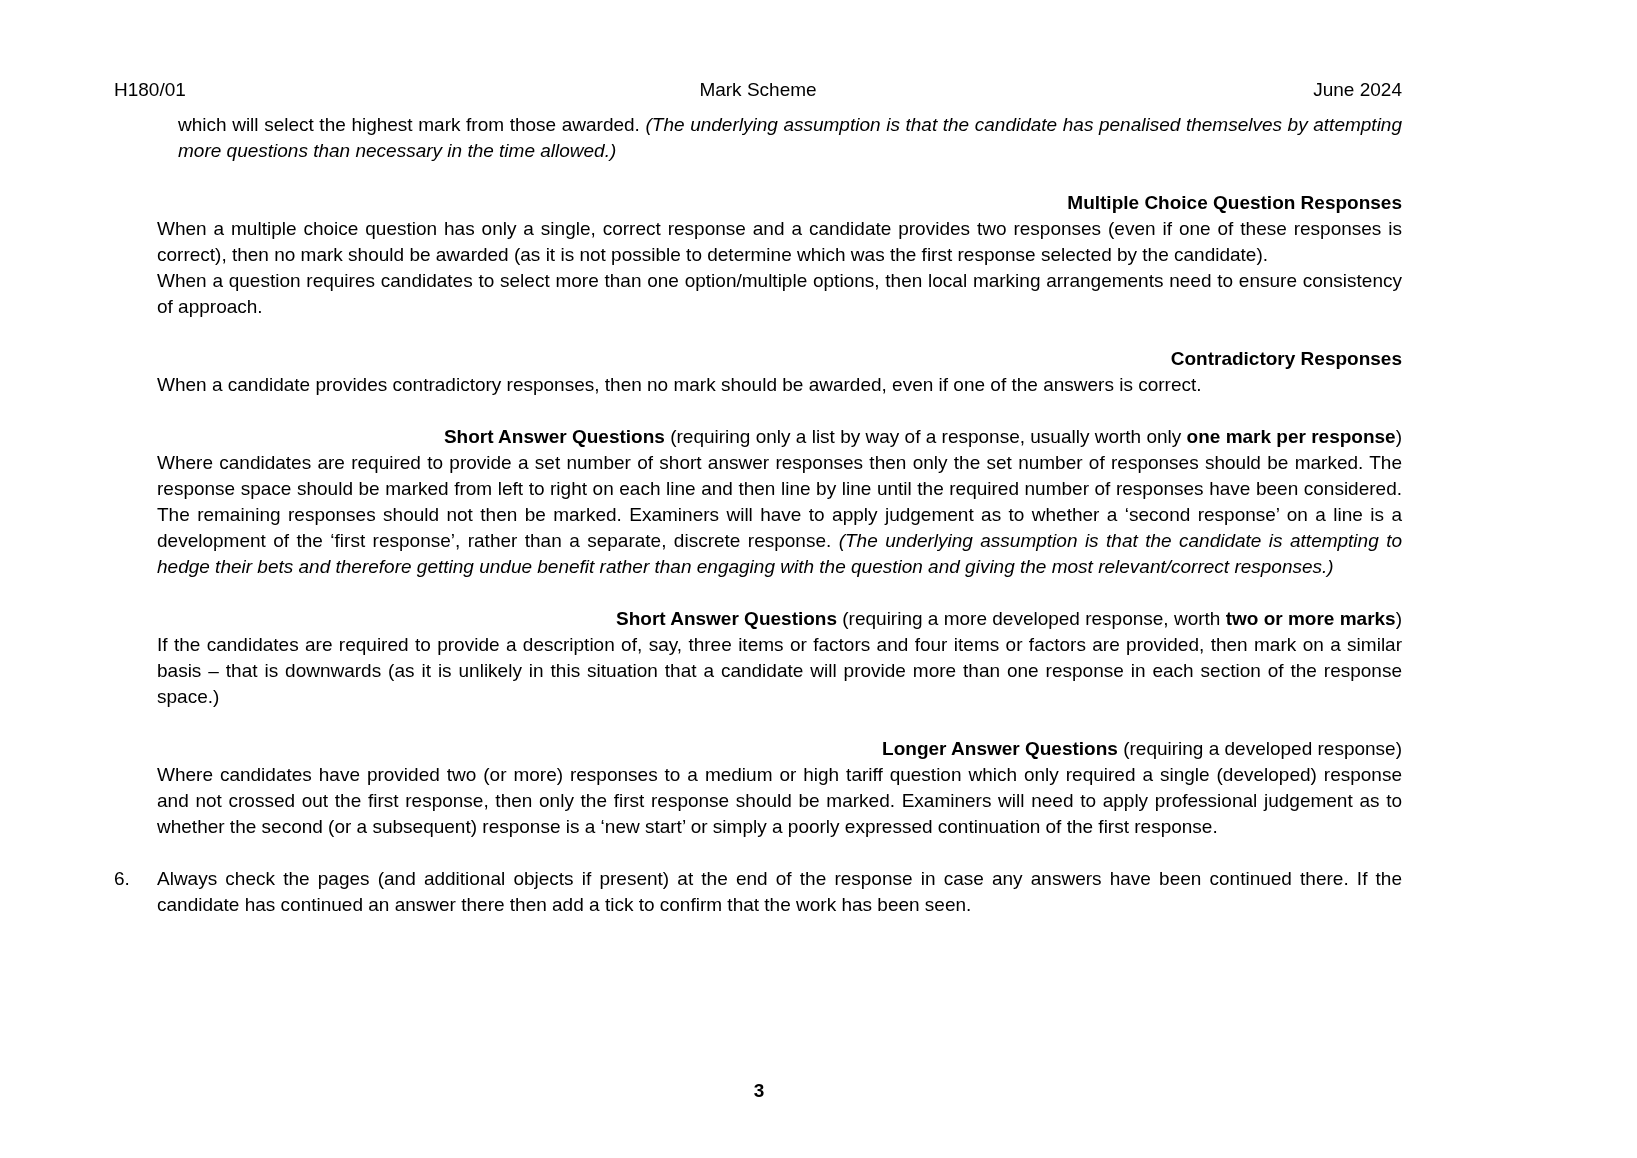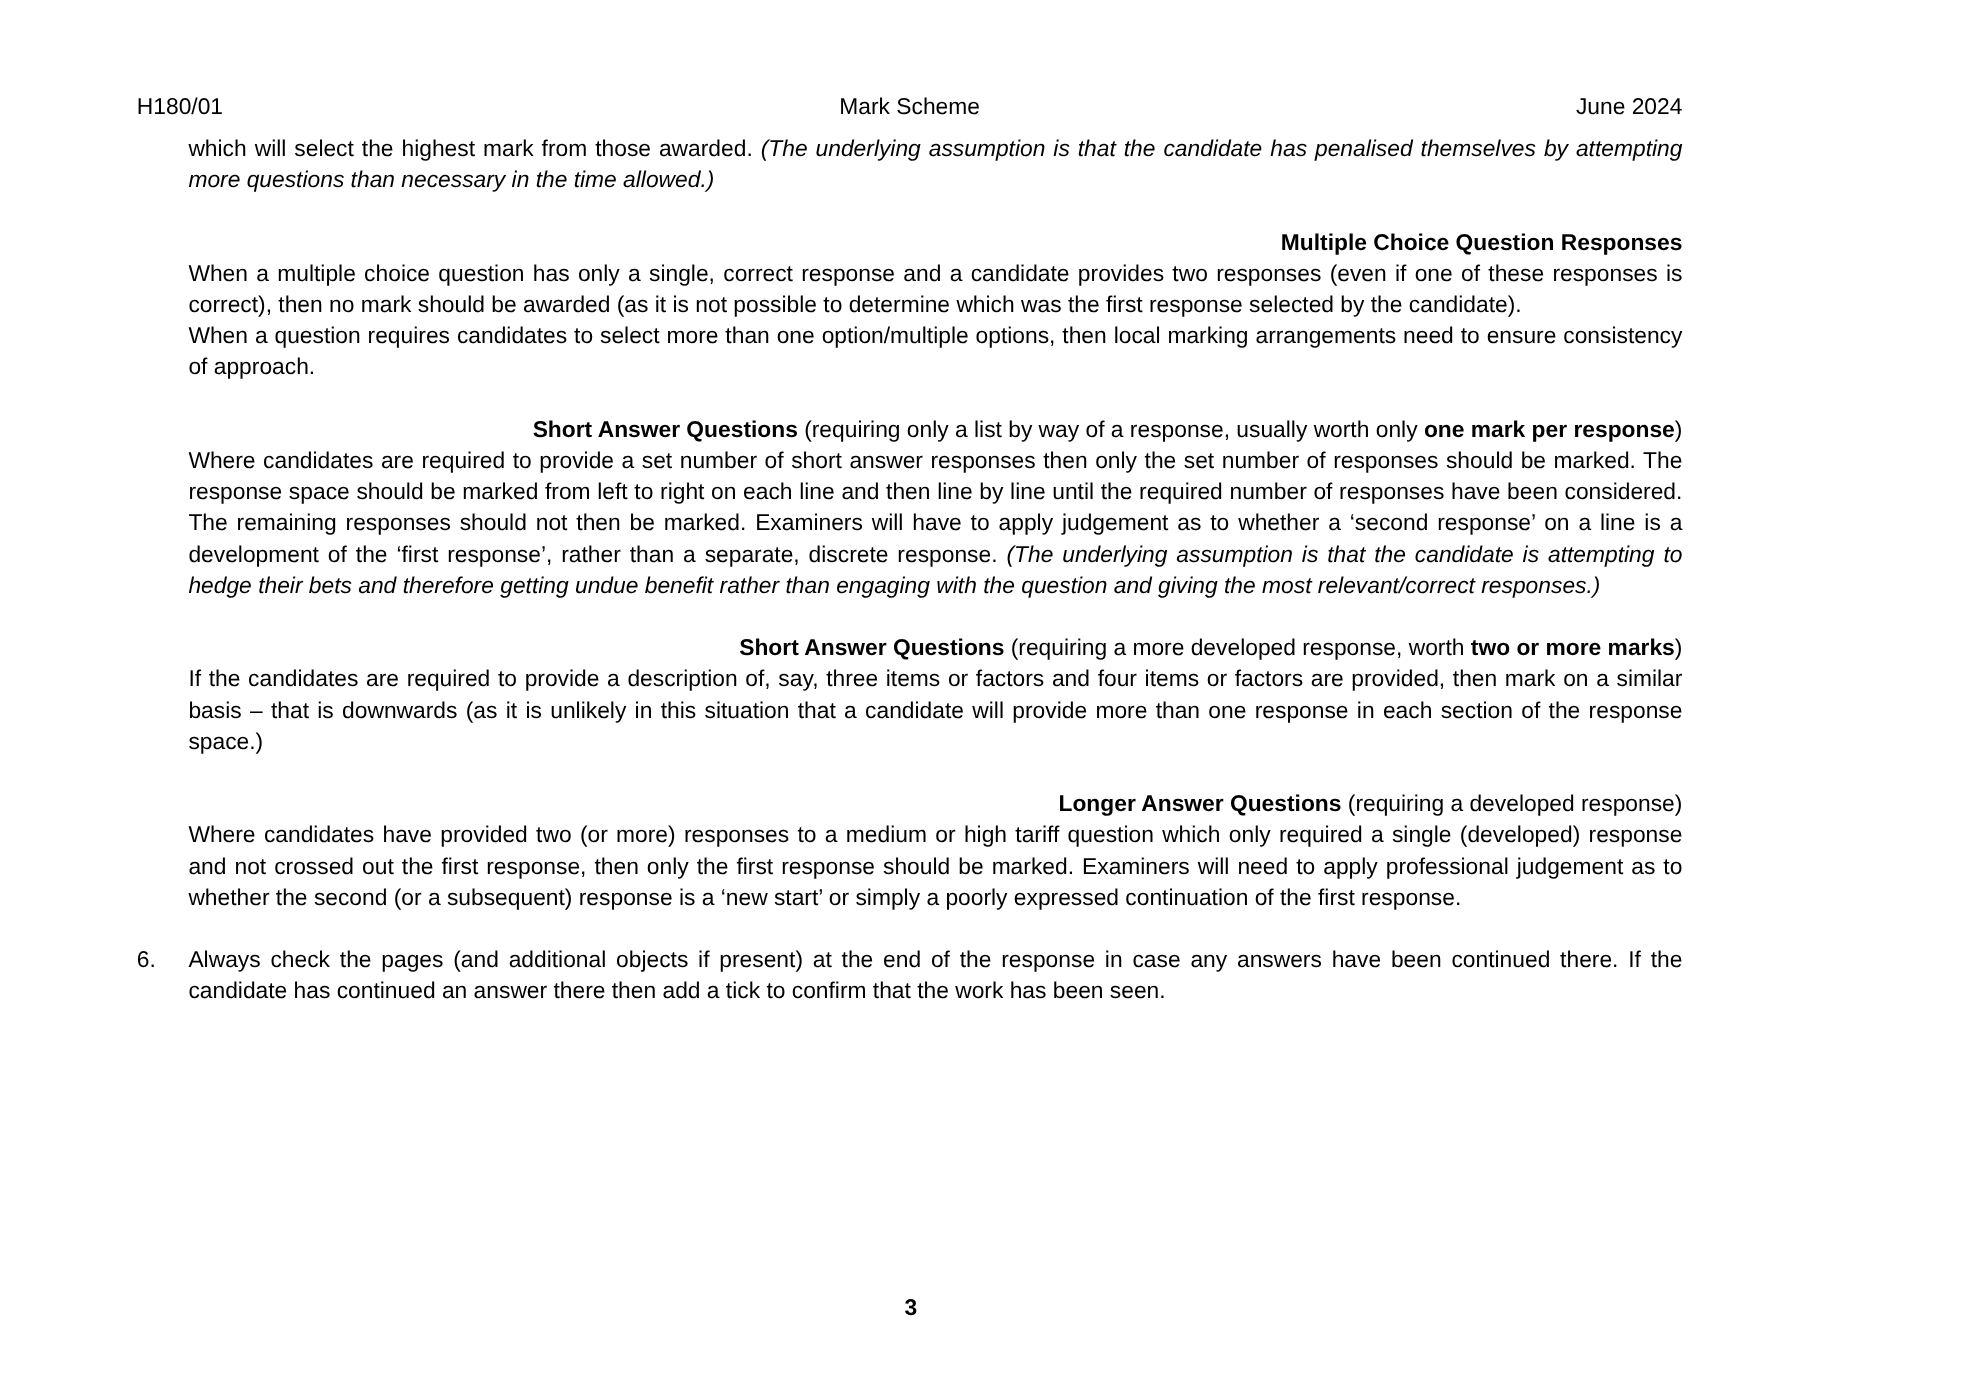--- a/index.html
+++ b/index.html
@@ -16,21 +16,21 @@
     display:flex; align-items:baseline;
   }
   .page-header .h-left  { flex:1 1 0; text-align:left; }
   .page-header .h-center{ flex:1 1 0; text-align:center; }
   .page-header .h-right { flex:1 1 0; text-align:right;margin-top:11px; }
   .content {
     position:absolute; top:112px; left:114px; right:116px;
   }
   .para { margin:0; }
   .justify { text-align:justify; }
-  .indent { margin-left:43px; }
+  .indent { margin-left:64px; }
   .doc-section { margin:26px 0 0 43px; }
   .sec-heading {
     margin:0; font-size:19px; line-height:26px; font-weight:normal;text-align:right;
   }
   .numbered-item { display:flex; margin-top:26px; }
   .numbered-item .num { flex:0 0 43px; width:43px; }
   .numbered-item .item-text { flex:1 1 auto; }
   .page-footer {
     position:absolute; top:1078px; left:0; right:0;
     text-align:center; font-weight:bold;
@@ -51,20 +51,22 @@
 
     <p class="para justify indent"><span>which will select the highest mark from those awarded. </span><span style="font-style: italic;">(The underlying assumption is that the candidate has penalised themselves by attempting more questions than necessary in the time allowed.)</span></p>
 
     <section class="doc-section">
       <h2 class="sec-heading"><span style="font-weight: 700;">Multiple Choice Question Responses</span></h2>
       <p class="para justify"><span>When a multiple choice question has only a single, correct response and a candidate provides two responses (even if one of these responses is correct), then no mark should be awarded (as it is not possible to determine which was the first response selected by the candidate).</span></p>
       <p class="para justify"><span style=" margin-top: 12px;">When a question requires candidates to select more than one option/multiple options, then local marking arrangements need to ensure consistency of approach.</span></p>
     </section>
 
     <section class="doc-section">
+      <h2 class="sec-heading"><span style="font-weight: 700;">Contradictory Responses</span></h2>
+      <p class="para justify"><span>When a candidate provides contradictory responses, then no mark should be awarded, even if one of the answers is correct.</span></p>
     </section>
 
     <section class="doc-section">
       <h2 class="sec-heading"><span style="font-weight: 700;">Short Answer Questions</span><span> (requiring only a list by way of a response, usually worth only </span><span style="font-weight: 700;">one mark per response</span><span>)</span></h2>
       <p class="para justify"><span>Where candidates are required to provide a set number of short answer responses then only the set number of responses should be marked. The response space should be marked from left to right on each line and then line by line until the required number of responses have been considered.  The remaining responses should not then be marked. Examiners will have to apply judgement as to whether a ‘second response’ on a line is a development of the ‘first response’, rather than a separate, discrete response.  </span><span style="font-style: italic;">(The underlying assumption is that the candidate is attempting to hedge their bets and therefore getting undue benefit rather than engaging with the question and giving the most relevant/correct responses.)</span></p>
     </section>
 
     <section class="doc-section">
       <h2 class="sec-heading"><span style="font-weight: 700;">Short Answer Questions</span><span> (requiring a more developed response, worth </span><span style="font-weight: 700;">two or more marks</span><span>)</span></h2>
       <p class="para justify"><span>If the candidates are required to provide a description of, say, three items or factors and four items or factors are provided, then mark on a similar basis – that is downwards (as it is unlikely in this situation that a candidate will provide more than one response in each section of the response space.)</span></p>

